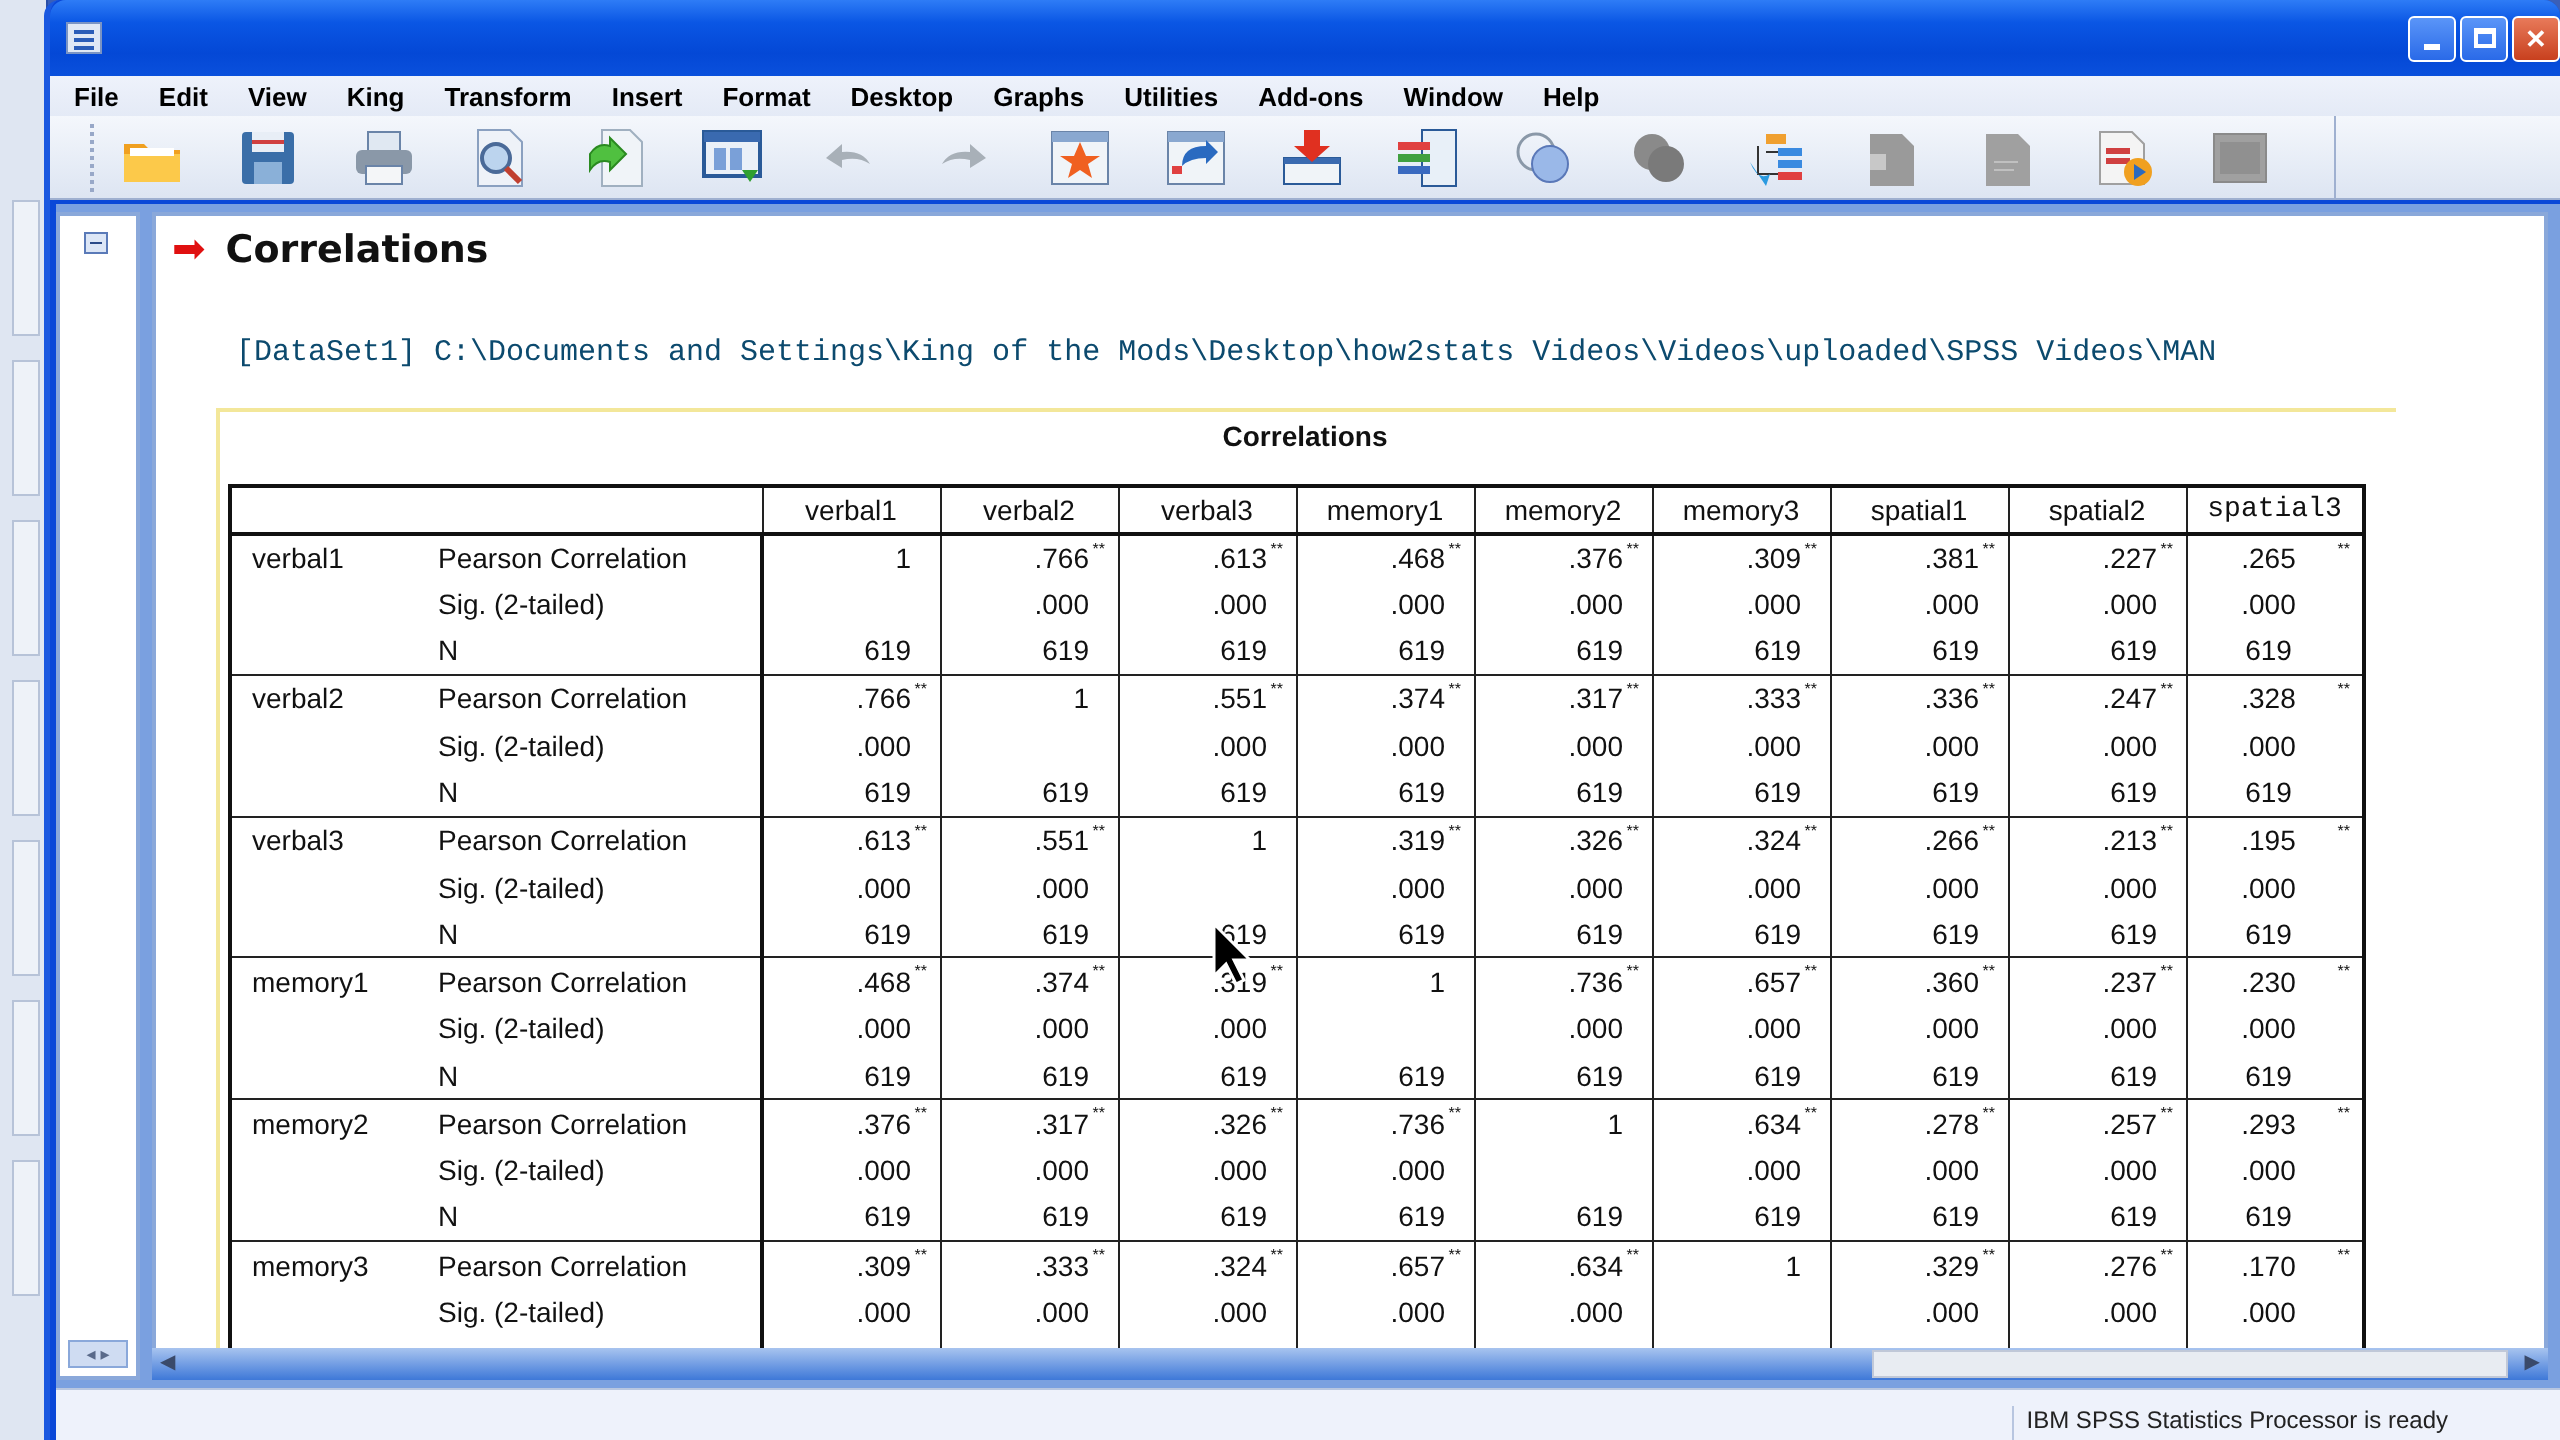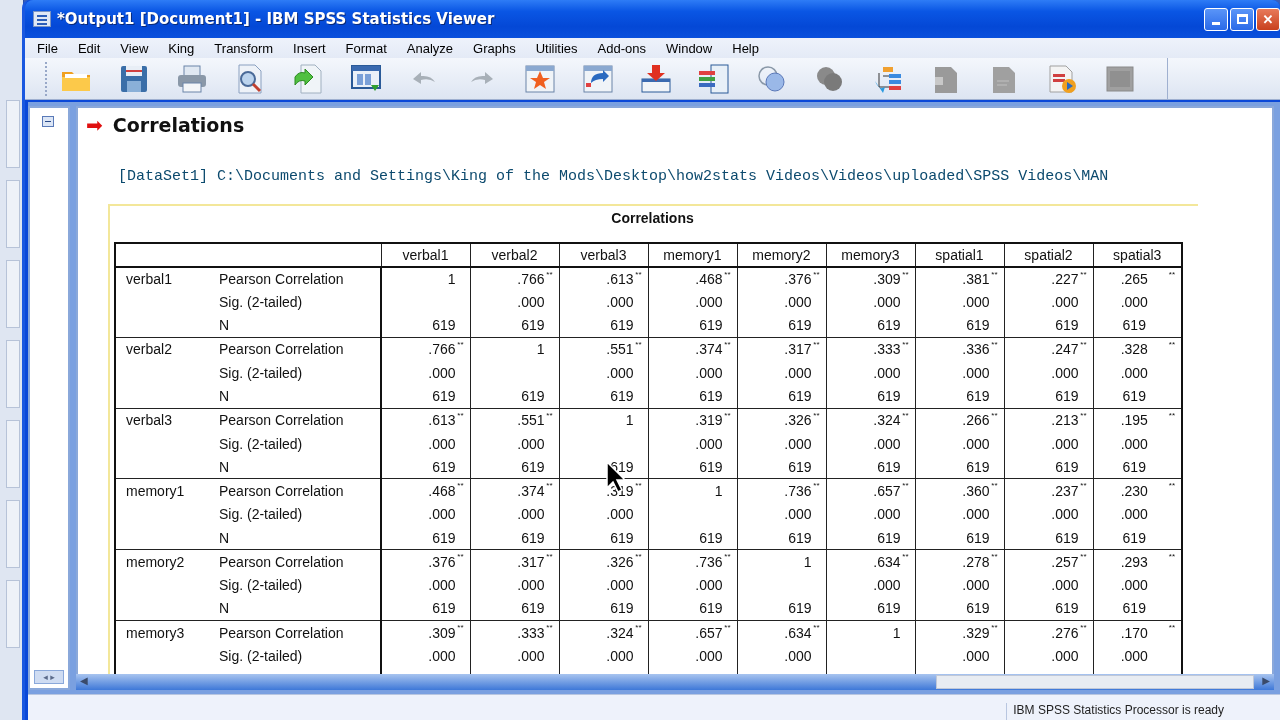--- a/index.html
+++ b/index.html
@@ -12,21 +12,21 @@
   #titlebar .appicon::after { content: ""; position: absolute; left: 3px; top: 3px; width: 10px; height: 2px; background: #2a5db8; box-shadow: 0 4px 0 #2a5db8, 0 8px 0 #2a5db8; }
   #titlebar .title { font-family: "DejaVu Sans", sans-serif; font-weight: bold; font-size: 15px; text-shadow: 1px 1px 0 #0a2a78; }
   .wbtns { margin-left: auto; display: flex; gap: 2px; margin-right: 0; }
   .wbtn { width: 24px; height: 23px; border: 1px solid #fff; border-radius: 3px; background: linear-gradient(#5a95f8, #2a6ae8); display: flex; align-items: center; justify-content: center; }
   .wbtn.close { background: linear-gradient(#e87a5a, #c8401e); }
   .wbtn span { display: block; }
   .wbtn .min { width: 8px; height: 3px; background: #fff; margin-top: 8px; }
   .wbtn .max { width: 11px; height: 10px; border: 2px solid #fff; border-top-width: 3px; }
   .wbtn .x { color: #fff; font-size: 13px; font-weight: bold; }
   #menubar { height: 20px; background: #ece9d8; display: flex; align-items: center; padding-left: 12px; font-size: 13px; color: #000; background: linear-gradient(#eef2fb, #e4eaf6); }
-  #menubar .mi { margin-right: 20px; }
+  #menubar .mi { margin-right: 20px; font-weight: bold; }
   #toolbar { height: 42px; background: linear-gradient(#f4f7fc, #dde5f2); display: flex; align-items: center; padding-left: 20px; border-bottom: 1px solid #9fb0d0; }
   #toolbar .grip { width: 4px; height: 34px; border-left: 2px dotted #98a8c8; margin-right: 4px; }
   #toolbar .tbend { width: 1px; height: 42px; background: #9fb0d0; margin-left: 12px; }
   .tb { width: 46px; height: 38px; display: flex; align-items: center; justify-content: center; margin-right: 12px; }
   .tb svg { width: 34px; height: 32px; }
   #content { position: absolute; left: 3px; top: 102px; right: 0; bottom: 26px; background: #7aa0e0; }
   #outline { position: absolute; left: 0; top: 4px; width: 42px; bottom: 4px; background: #fff; border: 2px solid #8aa8da; }
   #outline .toggle { position: absolute; left: 12px; top: 8px; width: 12px; height: 11px; border: 1px solid #5a7ab8; background: #dce6f6; }
   #outline .toggle::after { content: ""; position: absolute; left: 2px; top: 4px; width: 6px; height: 1px; background: #2a4a88; }
   #outline-scroll { position: absolute; left: 4px; bottom: 4px; width: 30px; height: 14px; background: #cfdcf2; border: 1px solid #8aa8da; font-size: 9px; color: #5a6a8a; text-align: center; line-height: 12px; }
@@ -35,21 +35,21 @@
   #heading .arrow { color: #e01010; font-size: 20px; margin-right: 10px; line-height: 20px; }
   #heading .text { font-family: "DejaVu Sans", sans-serif; font-weight: bold; font-size: 19px; color: #111; }
   #dataset { position: absolute; left: 40px; top: 60px; font-family: "Liberation Mono", monospace; font-size: 15px; color: #0c4a6e; white-space: nowrap; }
   #tablebox { position: absolute; left: 30px; top: 96px; width: 1090px; height: 600px; border-left: 2px solid #f3e79a; border-top: 2px solid #f3e79a; }
   #tabletitle { position: absolute; left: 0; width: 1085px; top: 4px; text-align: center; font-weight: bold; font-size: 14px; color: #111; }
   table.corr { position: absolute; left: 4px; top: 36px; border-collapse: collapse; font-size: 14px; color: #111; }
   table.corr td, table.corr th { height: 23.6px; padding: 0 8px; white-space: nowrap; }
   table.corr th { font-weight: normal; text-align: center; border: 1px solid #222; border-bottom: 2px solid #111; }
   table.corr th.corner { border-left: 2px solid #111; border-top: 2px solid #111; }
   table.corr th.colh { border-top: 2px solid #111; width: 89px; }
-  table.corr th.lastcol { border-right: 2px solid #111; }
+  table.corr th.lastcol { border-right: 2px solid #111; font-family: Liberation Mono, monospace; }
   table.corr td.rowname { border-left: 2px solid #111; width: 94px; padding-left: 10px; }
   table.corr td.stat { width: 172px; border-right: 2px solid #111; padding-left: 10px; margin-top: 47px; }
   table.corr td.val { text-align: right; border-left: 1px solid #222; padding-right: 14px; position: relative; }
   table.corr td.val.last { border-right: 2px solid #111; text-align: center; }
   table.corr tr.grpstart td { border-top: 1px solid #222; }
   table.corr sup { font-size: 8px; position: absolute; top: 2px; right: 6px; }
   #hscroll { position: absolute; left: 48px; right: 6px; bottom: 4px; height: 16px; background: linear-gradient(#a8c4ef, #3e78d8); }
   #hscroll .thumb { position: absolute; left: 860px; right: 20px; top: 1px; bottom: 1px; background: #e8ecf2; border: 1px solid #c0c8d8; }
   #hscroll .la { position: absolute; left: 4px; top: 1px; color: #3a4a6a; font-size: 10px; }
   #hscroll .ra { position: absolute; right: 4px; top: 1px; color: #3a4a6a; font-size: 10px; }
@@ -66,21 +66,20 @@
   <div class="bgstrip" style="top:260px"></div>
   <div class="bgstrip" style="top:340px"></div>
   <div class="bgstrip" style="top:420px"></div>
   <div class="bgstrip" style="top:500px"></div>
   <div class="bgstrip" style="top:580px"></div>
 </div>
 
 <div id="win">
   <div id="titlebar">
     <span class="appicon"></span>
-    <span class="title">*Output1 [Document1] - IBM SPSS Statistics Viewer</span>
     <div class="wbtns">
       <div class="wbtn">
           <span class="min"></span>
         </div>
       <div class="wbtn">
           <span class="max"></span>
         </div>
       <div class="wbtn close">
           <span class="x">✕</span>
         </div>
@@ -88,21 +87,21 @@
   </div>
 
   <div id="menubar">
     <span class="mi">File</span>
     <span class="mi">Edit</span>
     <span class="mi">View</span>
     <span class="mi">King</span>
     <span class="mi">Transform</span>
     <span class="mi">Insert</span>
     <span class="mi">Format</span>
-    <span class="mi">Analyze</span>
+    <span class="mi">Desktop</span>
     <span class="mi">Graphs</span>
     <span class="mi">Utilities</span>
     <span class="mi">Add-ons</span>
     <span class="mi">Window</span>
     <span class="mi">Help</span>
   </div>
 
   <div id="toolbar">
     <div class="grip"></div>
     <div class="tb">

